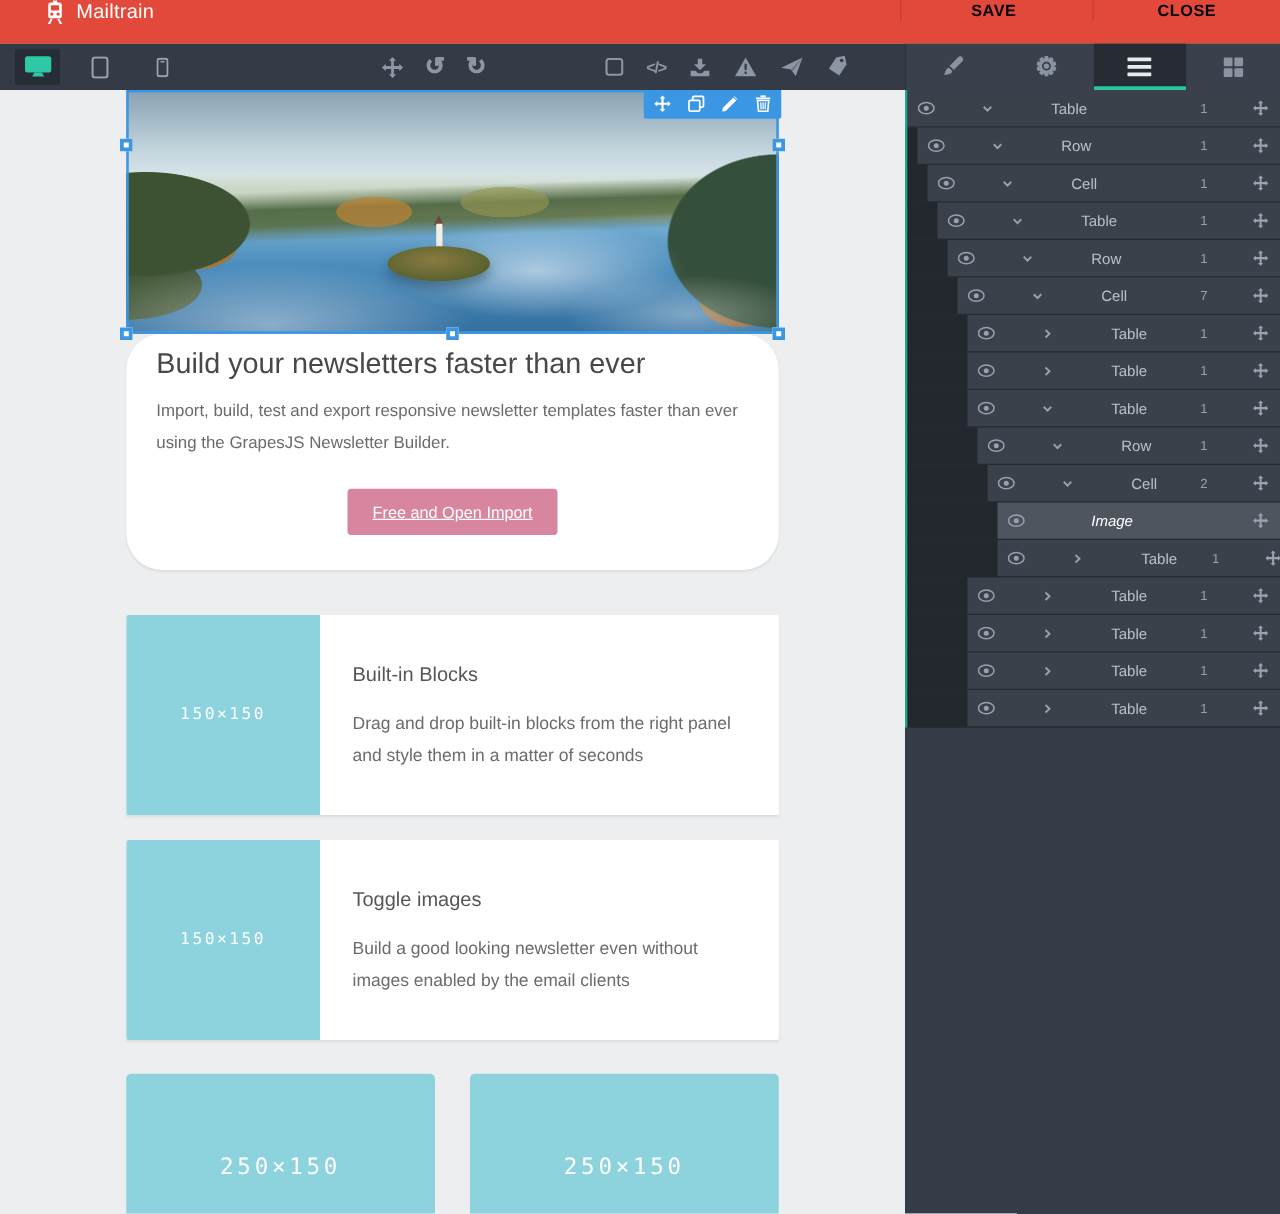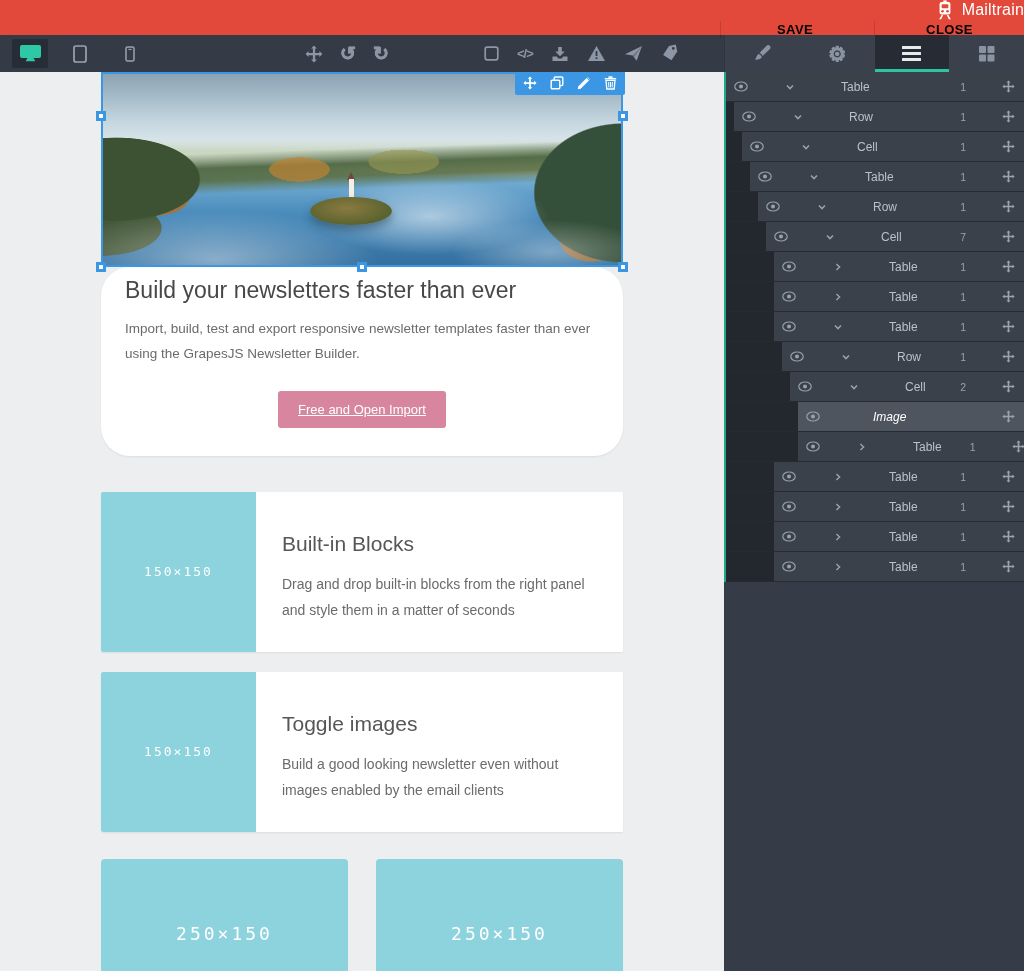--- a/index.html
+++ b/index.html
@@ -1,21 +1,21 @@
 <!DOCTYPE html>
 <html><head>
 <meta charset="utf-8">
 <style>
   * { box-sizing: border-box; }
   html,body { margin:0; padding:0; }
   body { font-family:"Liberation Sans", sans-serif; background:#eceef0; }
   .app { width:1024px; height:971px; position:relative; overflow:hidden; background:#eceef0; }
 
   
-  .topbar { height:35px; background:#e2493b; display:flex; align-items:flex-end; color:#fff;flex-direction:column; }
+  .topbar { height:35px; background:#e2493b; display:flex; align-items:flex-start; color:#fff; }
   .brand { display:flex; align-items:center; padding-left:34px; gap:7px; flex:1; }
   .brand-title { font-size:16px; letter-spacing:.2px; }
   .top-btn { width:150px; border:none; background:transparent; color:#000000; font-family:inherit;
              font-weight:bold; font-size:13px; letter-spacing:.4px; cursor:pointer;
              border-left:1px solid rgba(0,0,0,.13); }
 
   
   .toolbar { height:37px; display:flex; background:#343a46; }
   .toolbar-left { flex:1; position:relative; }
   .tbtn { display:inline-flex; align-items:center; justify-content:center; background:none; border:none;
@@ -82,21 +82,21 @@
   .s1 p { font-size:13.5px; color:#6b6b6b; line-height:1.85; margin:0 0 18px; max-width:486px; }
   .btn-row { text-align:center; padding:6px 0 4px; }
   .pink-btn { display:inline-block; background:#d8859f; color:#fff; font-size:13px; font-family:inherit;
               padding:11px 20px; border-radius:3px; border:none; text-decoration:underline; cursor:pointer; }
   .feature { display:flex; height:160px; margin-top:36px; overflow:hidden; }
   .feature + .feature { margin-top:20px; }
   .ph-block { background:#8cd3dd; color:#fff; display:flex; align-items:center; justify-content:center;
               font-family:"DejaVu Sans Mono", monospace; letter-spacing:2px; }
   .feature .ph-block { width:155px; font-size:13px; flex:none; }
   .fc { flex:1; padding:26px 20px 20px 26px; background:#fff; }
-  .fc h2 { font-size:21px; font-weight:400; color:#565656; margin:14px 0 16px; }
+  .fc h2 { font-size:16px; font-weight:400; color:#565656; margin:14px 0 16px; }
   .fc p { font-size:14px; color:#6b6b6b; line-height:1.85; margin:0; }
   .blocks-row { display:flex; gap:28px; margin-top:27px; }
   .blocks-row .ph-block { flex:1; height:150px; border-radius:4px; font-size:18px; letter-spacing:3px; }
 
   
   .layers-panel { width:300px; background:#363c47; overflow:hidden; }
   .layer-tree { border-left:2px solid #1fa98a; }
   .layer-row { background:#23272e; border-bottom:1px solid #262b33; cursor:pointer; }
   .layer-inner { height:29px; background:#3a414b; display:flex; align-items:center; padding:0 9px 0 8px; color:#b9c0c9;gap:28px; }
   .layer-row.selected .layer-inner { background:#4e555f; color:#ffffff;font-style:italic; }

